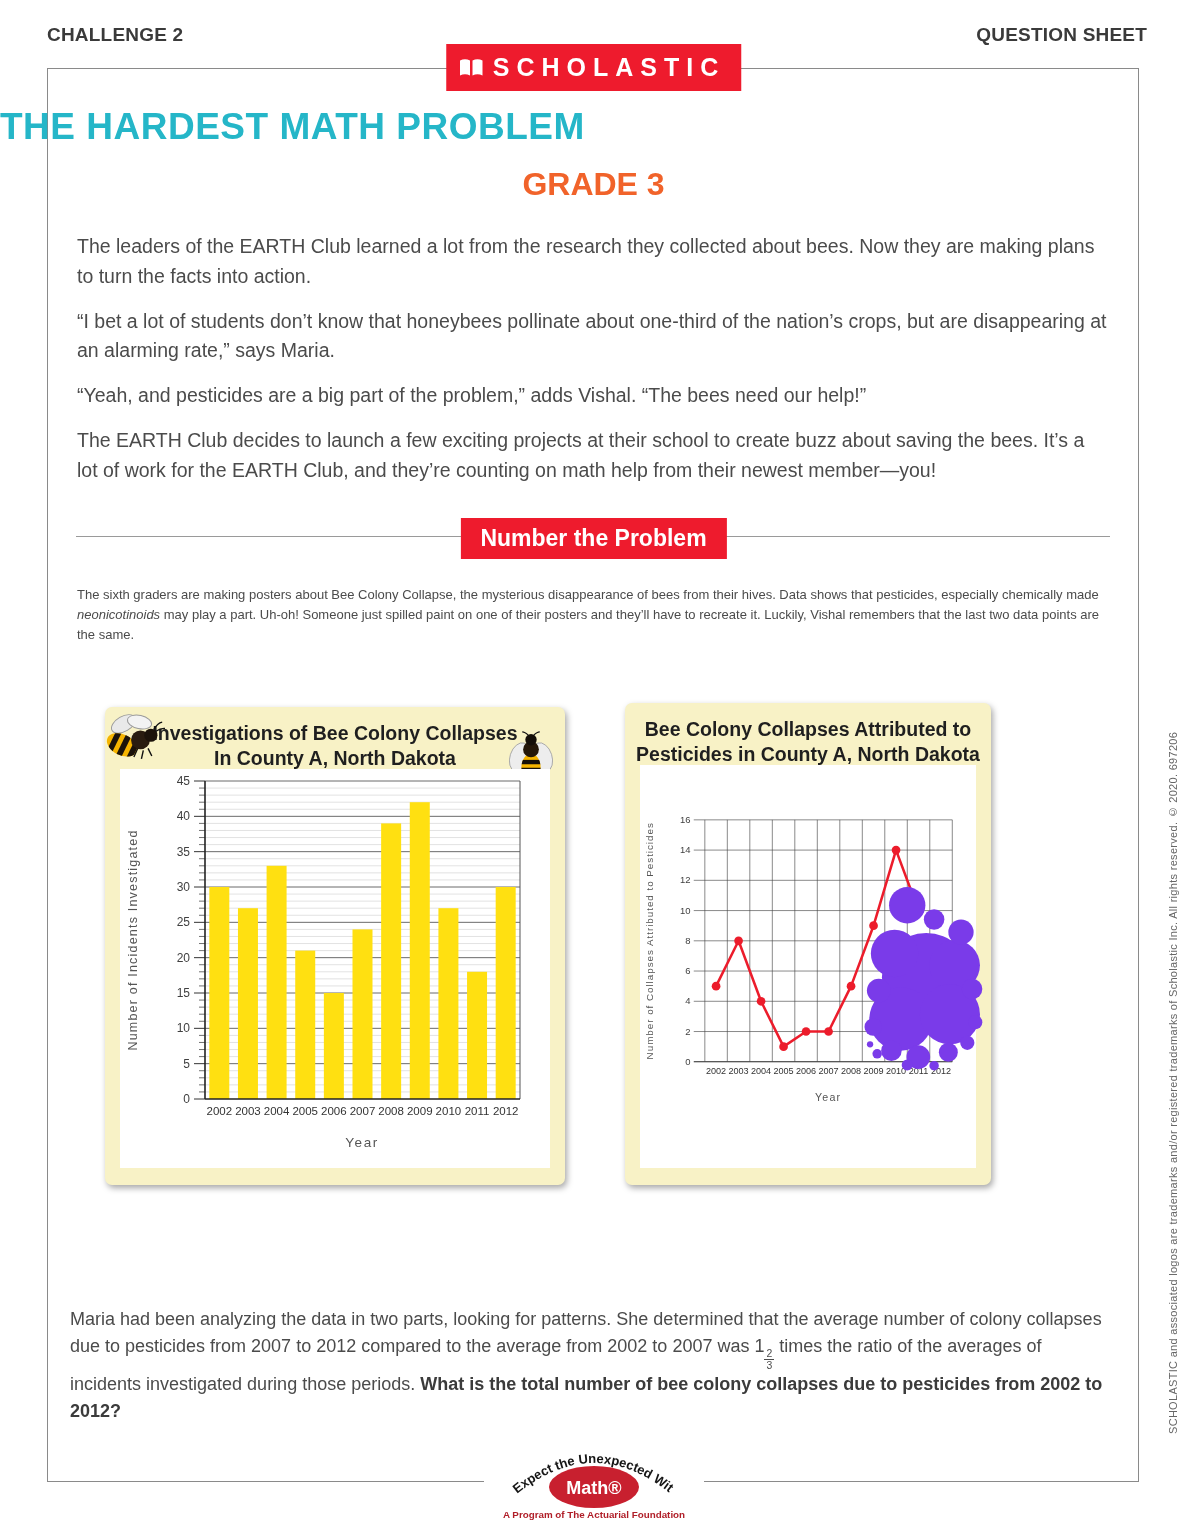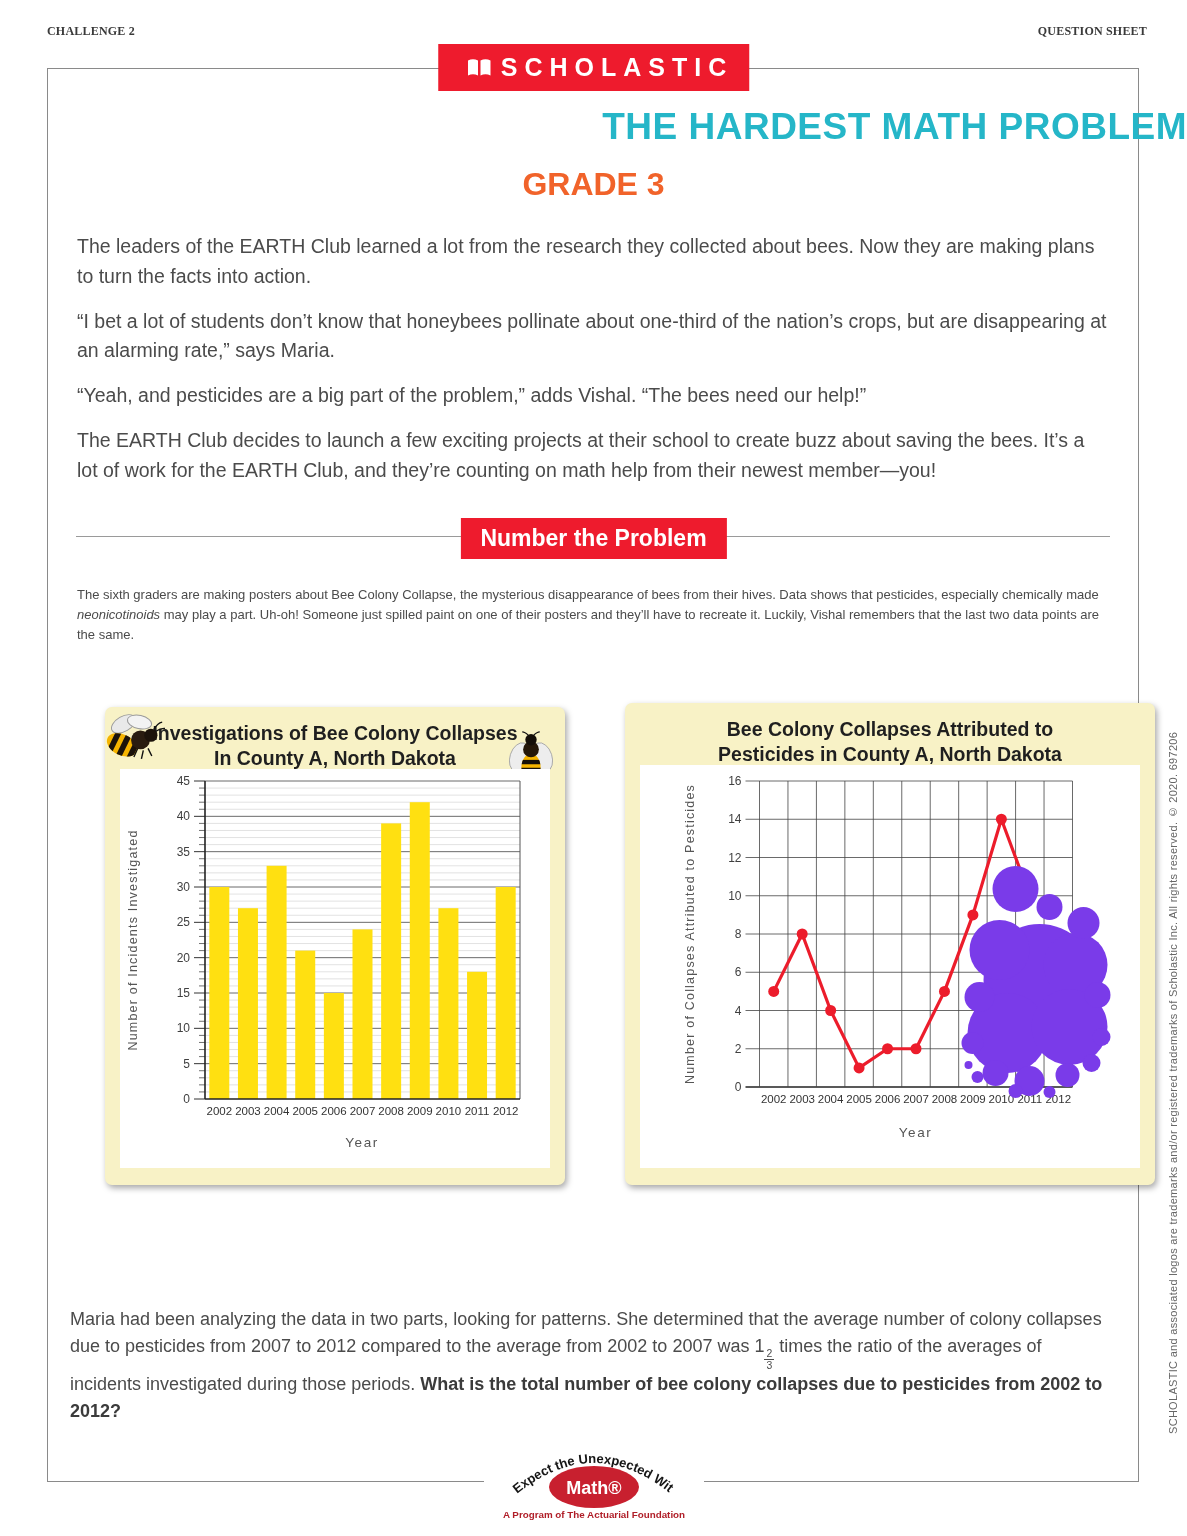--- a/index.html
+++ b/index.html
@@ -1,27 +1,27 @@
 <!DOCTYPE html>
 <html><head>
 <meta charset="utf-8">
 <style>
   html,body{margin:0;padding:0;background:#fff;}
   .page{position:relative;width:1187px;height:1536px;background:#fff;overflow:hidden;
         font-family:"Liberation Sans",sans-serif;color:#4b4b4b;}
-  .hdr{position:absolute;top:24px;font-size:12px;font-weight:bold;color:#3a3a3a;letter-spacing:.2px;font-family:Liberation Serif, serif;}
+  .hdr{position:absolute;top:24px;font-size:19px;font-weight:bold;color:#3a3a3a;letter-spacing:.2px;}
   .hdr-left{left:47px;}
   .hdr-right{right:40px;}
   .content-box{position:absolute;left:47px;top:68px;width:1092px;height:1414px;
                border:1.6px solid #8a8a8a;box-sizing:border-box;}
   .sch-logo{position:absolute;left:50%;transform:translateX(-50%);top:44px;z-index:3;
             background:#EE1B2D;color:#fff;display:flex;align-items:center;gap:9px;
-            padding:9px 16px 9px 28px;}
+            padding:9px 16px 9px 12px;}
   .sch-logo .txt{font-size:25px;font-weight:bold;letter-spacing:7px;}
-  .page-title{position:absolute;top:106px;left:0;width:100%;text-align:right;
+  .page-title{position:absolute;top:106px;left:0;width:100%;text-align:left;
               font-size:37px;font-weight:bold;letter-spacing:.5px;}
   .grade{position:absolute;top:166px;left:0;width:100%;text-align:center;
          font-size:32px;font-weight:bold;}
   .intro{position:absolute;top:232px;left:77px;right:80px;font-size:19.5px;line-height:1.53;}
   .intro p{margin:0 0 15px 0;}
   .divider{position:absolute;top:536px;left:76px;right:77px;border-top:1.5px solid #9a9a9a;}
   .solve-banner{position:absolute;top:518px;left:50%;transform:translateX(-50%);z-index:2;
                 background:#EE1B2D;color:#fff;font-weight:bold;font-size:23px;
                 padding:7px 20px;white-space:nowrap;}
   .problem{position:absolute;top:572px;left:77px;right:68px;font-size:13px;line-height:1.53;}
@@ -254,21 +254,21 @@
           <text x="357.04545454545456" y="346" text-anchor="middle" font-size="11.5" fill="#333">2011</text>
           <rect x="375.6818181818182" y="118" width="20" height="212" fill="#FFE011"></rect>
           <text x="385.6818181818182" y="346" text-anchor="middle" font-size="11.5" fill="#333">2012</text>
           <line x1="400" y1="12" x2="400" y2="330" stroke="#555" stroke-width="1"></line>
           <line x1="85" y1="12" x2="85" y2="330" stroke="#222" stroke-width="1.6"></line>
           <line x1="85" y1="330" x2="400" y2="330" stroke="#222" stroke-width="1.6"></line>
         </svg>
     </div>
   </div>
 
-  <div class="card" style="left:625px;top:703px;width:530px;height:482px;">
+  <div class="card" style="left:625px;top:703px;width:366px;height:482px;">
     <div class="card-title">
       <div>Bee Colony Collapses Attributed to</div>
       <div>Pesticides in County A, North Dakota</div>
     </div>
     <div class="chart-white">
       <svg viewBox="0 0 425 403">
         <text x="238" y="372" text-anchor="middle" font-size="13.5" fill="#555" letter-spacing="1.5">Year</text>
         <text x="16" y="169" text-anchor="middle" font-size="12.5" fill="#555" letter-spacing="1.2" transform="rotate(-90 16 169)">Number of Collapses Attributed to Pesticides</text>
       <line x1="68" y1="322" x2="395" y2="322" stroke="#222" stroke-width="1.5"></line>
           <text x="64" y="326" text-anchor="end" font-size="12" fill="#3f3f3f">0</text>

